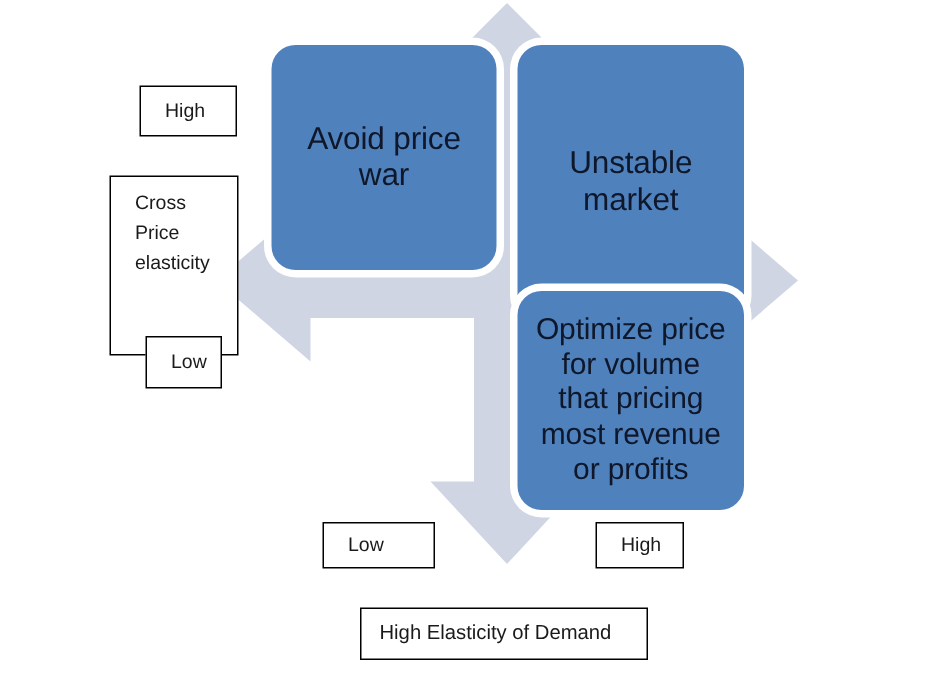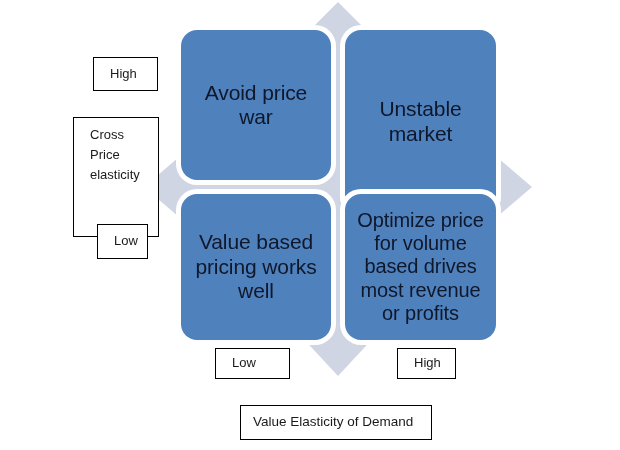--- a/index.html
+++ b/index.html
@@ -121,41 +121,36 @@
   <div class="quad quad-tl" style="background:#4F81BD;">
     <span class="quad-text">Avoid price
 war</span>
   </div>
 
   <div class="quad quad-tr" style="background:#4F81BD;">
     <span class="quad-text">Unstable
 market</span>
   </div>
 
-  <div class="quad quad-bl" style="background:#4F81BD;">
-    <span class="quad-text">Value based
-pricing works
-well</span>
-  </div>
 
   <div class="quad quad-br" style="background:#4F81BD;">
     <span class="quad-text">Optimize price
 for volume
-based drives
+that pricing
 most revenue
 or profits</span>
   </div>
 
   <div class="label-box lbl-axis-high">High</div>
 
   <div class="label-box multiline lbl-axis-title">Cross
 Price
 elasticity</div>
 
   <div class="label-box lbl-axis-low">Low</div>
 
   <div class="label-box lbl-x-low">Low</div>
 
   <div class="label-box lbl-x-high">High</div>
 
-  <div class="label-box centered-text lbl-x-title">Value Elasticity of Demand</div>
+  <div class="label-box centered-text lbl-x-title">High Elasticity of Demand</div>
 
 </div>
 
 </body></html>

